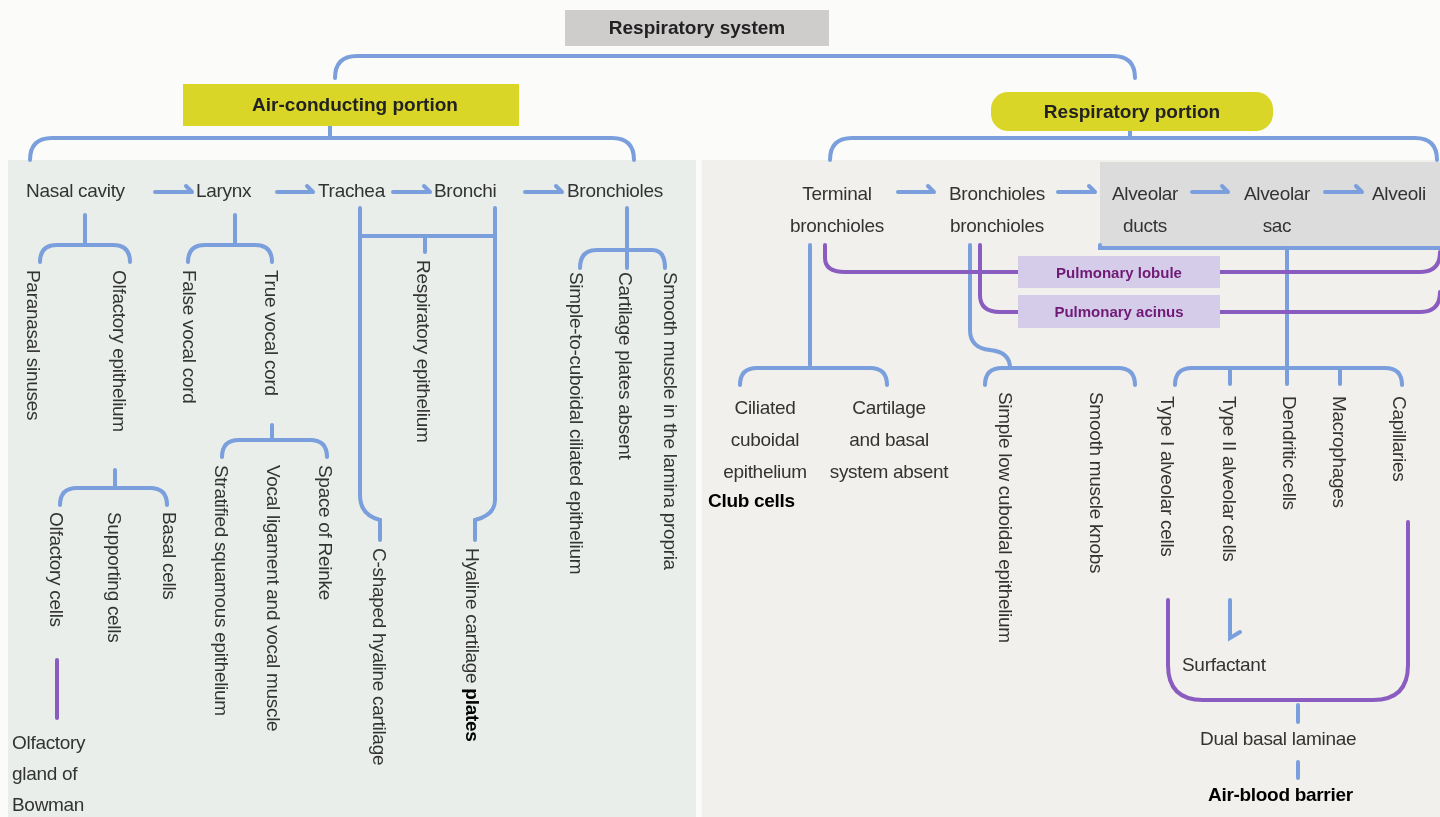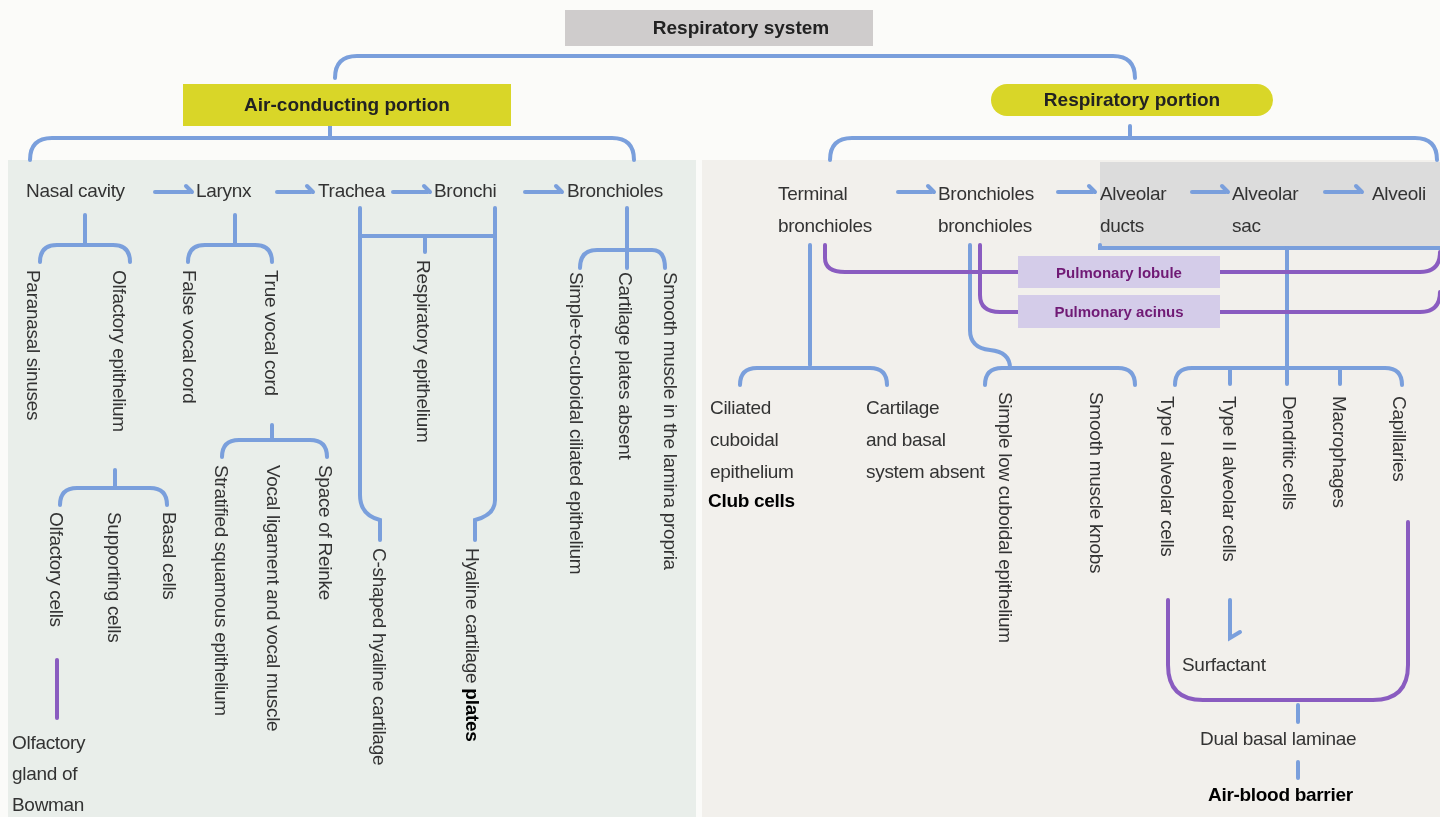--- a/index.html
+++ b/index.html
@@ -4,25 +4,25 @@
 <style>
   html, body { margin:0; padding:0; }
   body { width:1440px; height:817px; background:#fbfbf9; position:relative; overflow:hidden;
          font-family:"Liberation Sans", sans-serif; color:#333; }
   .panel { position:absolute; }
   #left-panel { left:8px; top:160px; width:688px; height:657px; background:#e9eeea; }
   #right-panel { left:702px; top:160px; width:738px; height:657px; background:#f2f0ec; }
   #alv-box { left:1100px; top:162px; width:340px; height:85px; background:#dcdcdc; }
   svg#lines { position:absolute; left:0; top:0; width:1440px; height:817px; }
   .box { position:absolute; font-weight:bold; font-size:19px; color:#222; display:flex; align-items:center; justify-content:center; }
-  #title-box { left:565px; top:10px; width:264px; height:36px; background:#cfcccc;padding-left:44px; }
-  #air-box { left:183px; top:84px; width:328px; height:42px; background:#d9d628; }
-  #resp-box { left:991px; top:84px; width:282px; height:32px; background:#d9d628;border-radius:17px; }
+  #title-box { left:565px; top:10px; width:264px; height:36px; background:#cfcccc; }
+  #air-box { left:183px; top:84px; width:328px; height:42px; background:#d9d628;padding-left:8px; }
+  #resp-box { left:991px; top:92px; width:282px; height:39px; background:#d9d628;border-radius:17px; }
   .lbl { position:absolute; font-size:19px; color:#333; white-space:nowrap; letter-spacing:-0.3px; }
-  .c { text-align:left; line-height:32px; }
+  .c { text-align:center; line-height:32px; }
   .v { writing-mode:vertical-rl; line-height:1; }
   .purple-box { position:absolute; background:#d4cce9; font-size:15px; font-weight:bold; color:#701a75;
                 display:flex; align-items:center; justify-content:center; }
   .bold { font-weight:bold; color:#000000; }
 </style>
 </head>
 <body>
 
 <div class="panel" id="left-panel"></div>
 <div class="panel" id="right-panel"></div>
@@ -146,21 +146,21 @@
 <div class="purple-box" style="left:1018px;top:295px;width:202px;height:33px">
     <span>Pulmonary acinus</span>
   </div>
 
 <div class="lbl c" style="left:710px;top:392px;width:110px">
   <div>Ciliated</div>
   <div>cuboidal</div>
   <div>epithelium</div>
 </div>
 <div class="lbl bold" style="left:708px;top:490px">Club cells</div>
-<div class="lbl c" style="left:866px;top:392px;width:126px">
+<div class="lbl c" style="left:826px;top:392px;width:126px">
   <div>Cartilage</div>
   <div>and basal</div>
   <div>system absent</div>
 </div>
 
 <div class="lbl v" style="left:996px;top:392px">Simple low cuboidal epithelium</div>
 <div class="lbl v" style="left:1087px;top:392px">Smooth muscle knobs</div>
 
 <div class="lbl v" style="left:1158px;top:396px">Type I alveolar cells</div>
 <div class="lbl v" style="left:1220px;top:396px">Type II alveolar cells</div>

